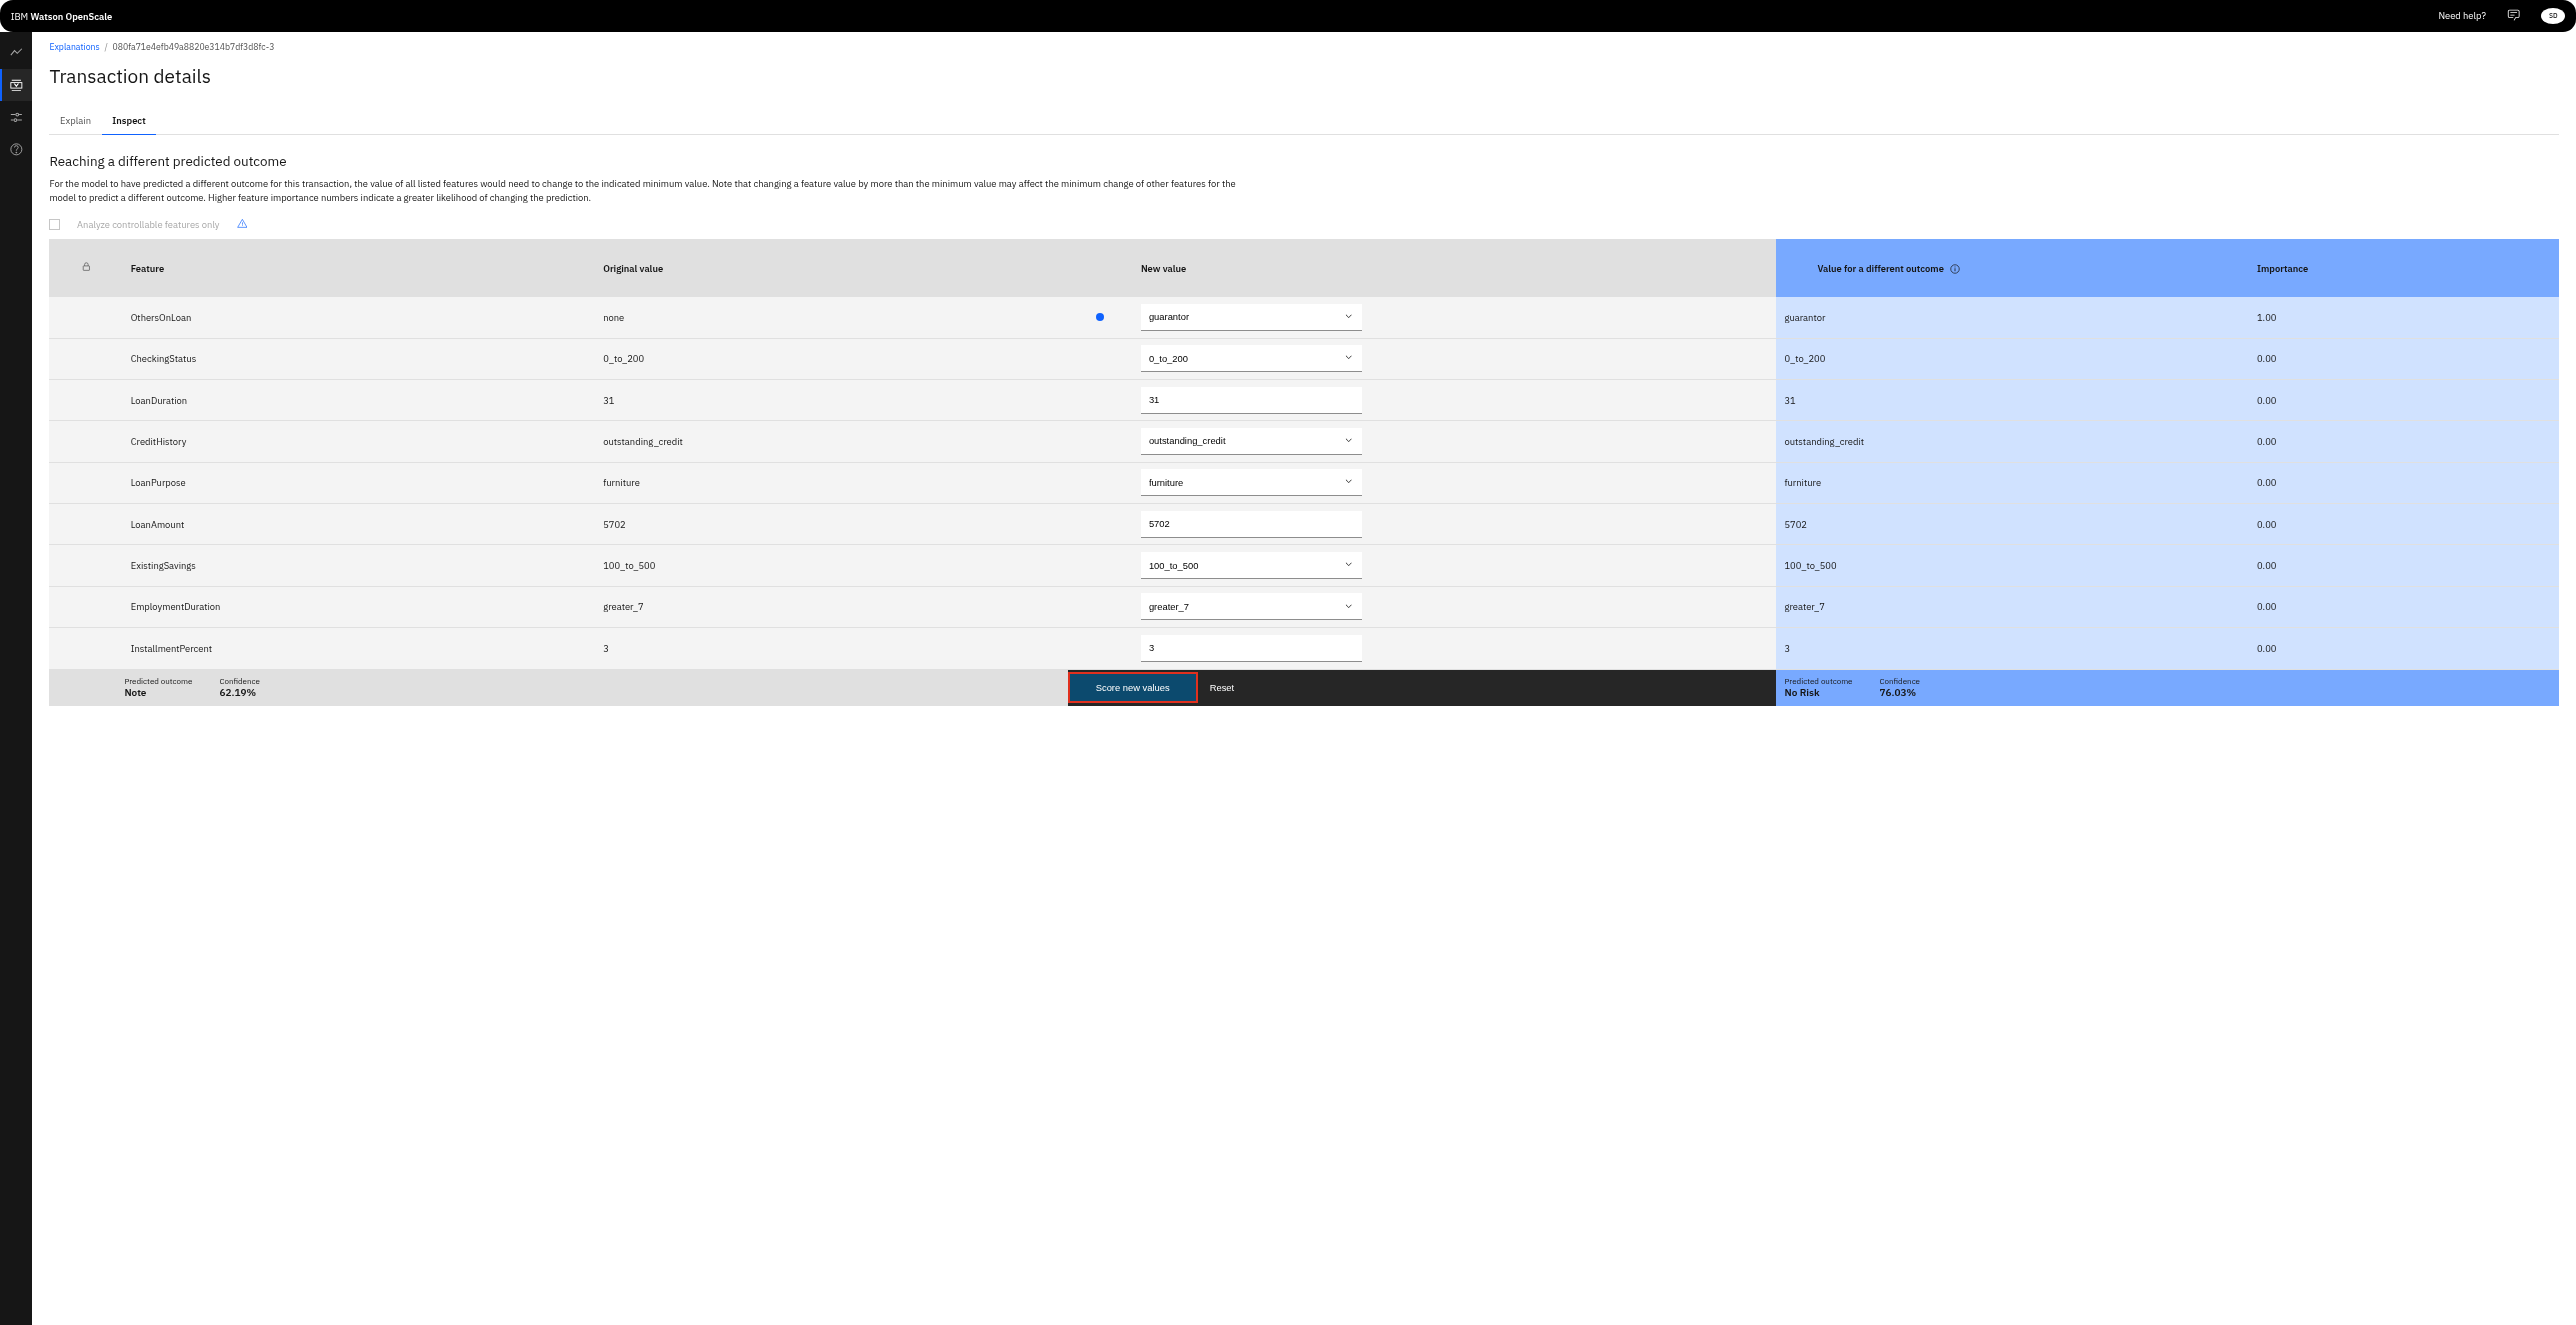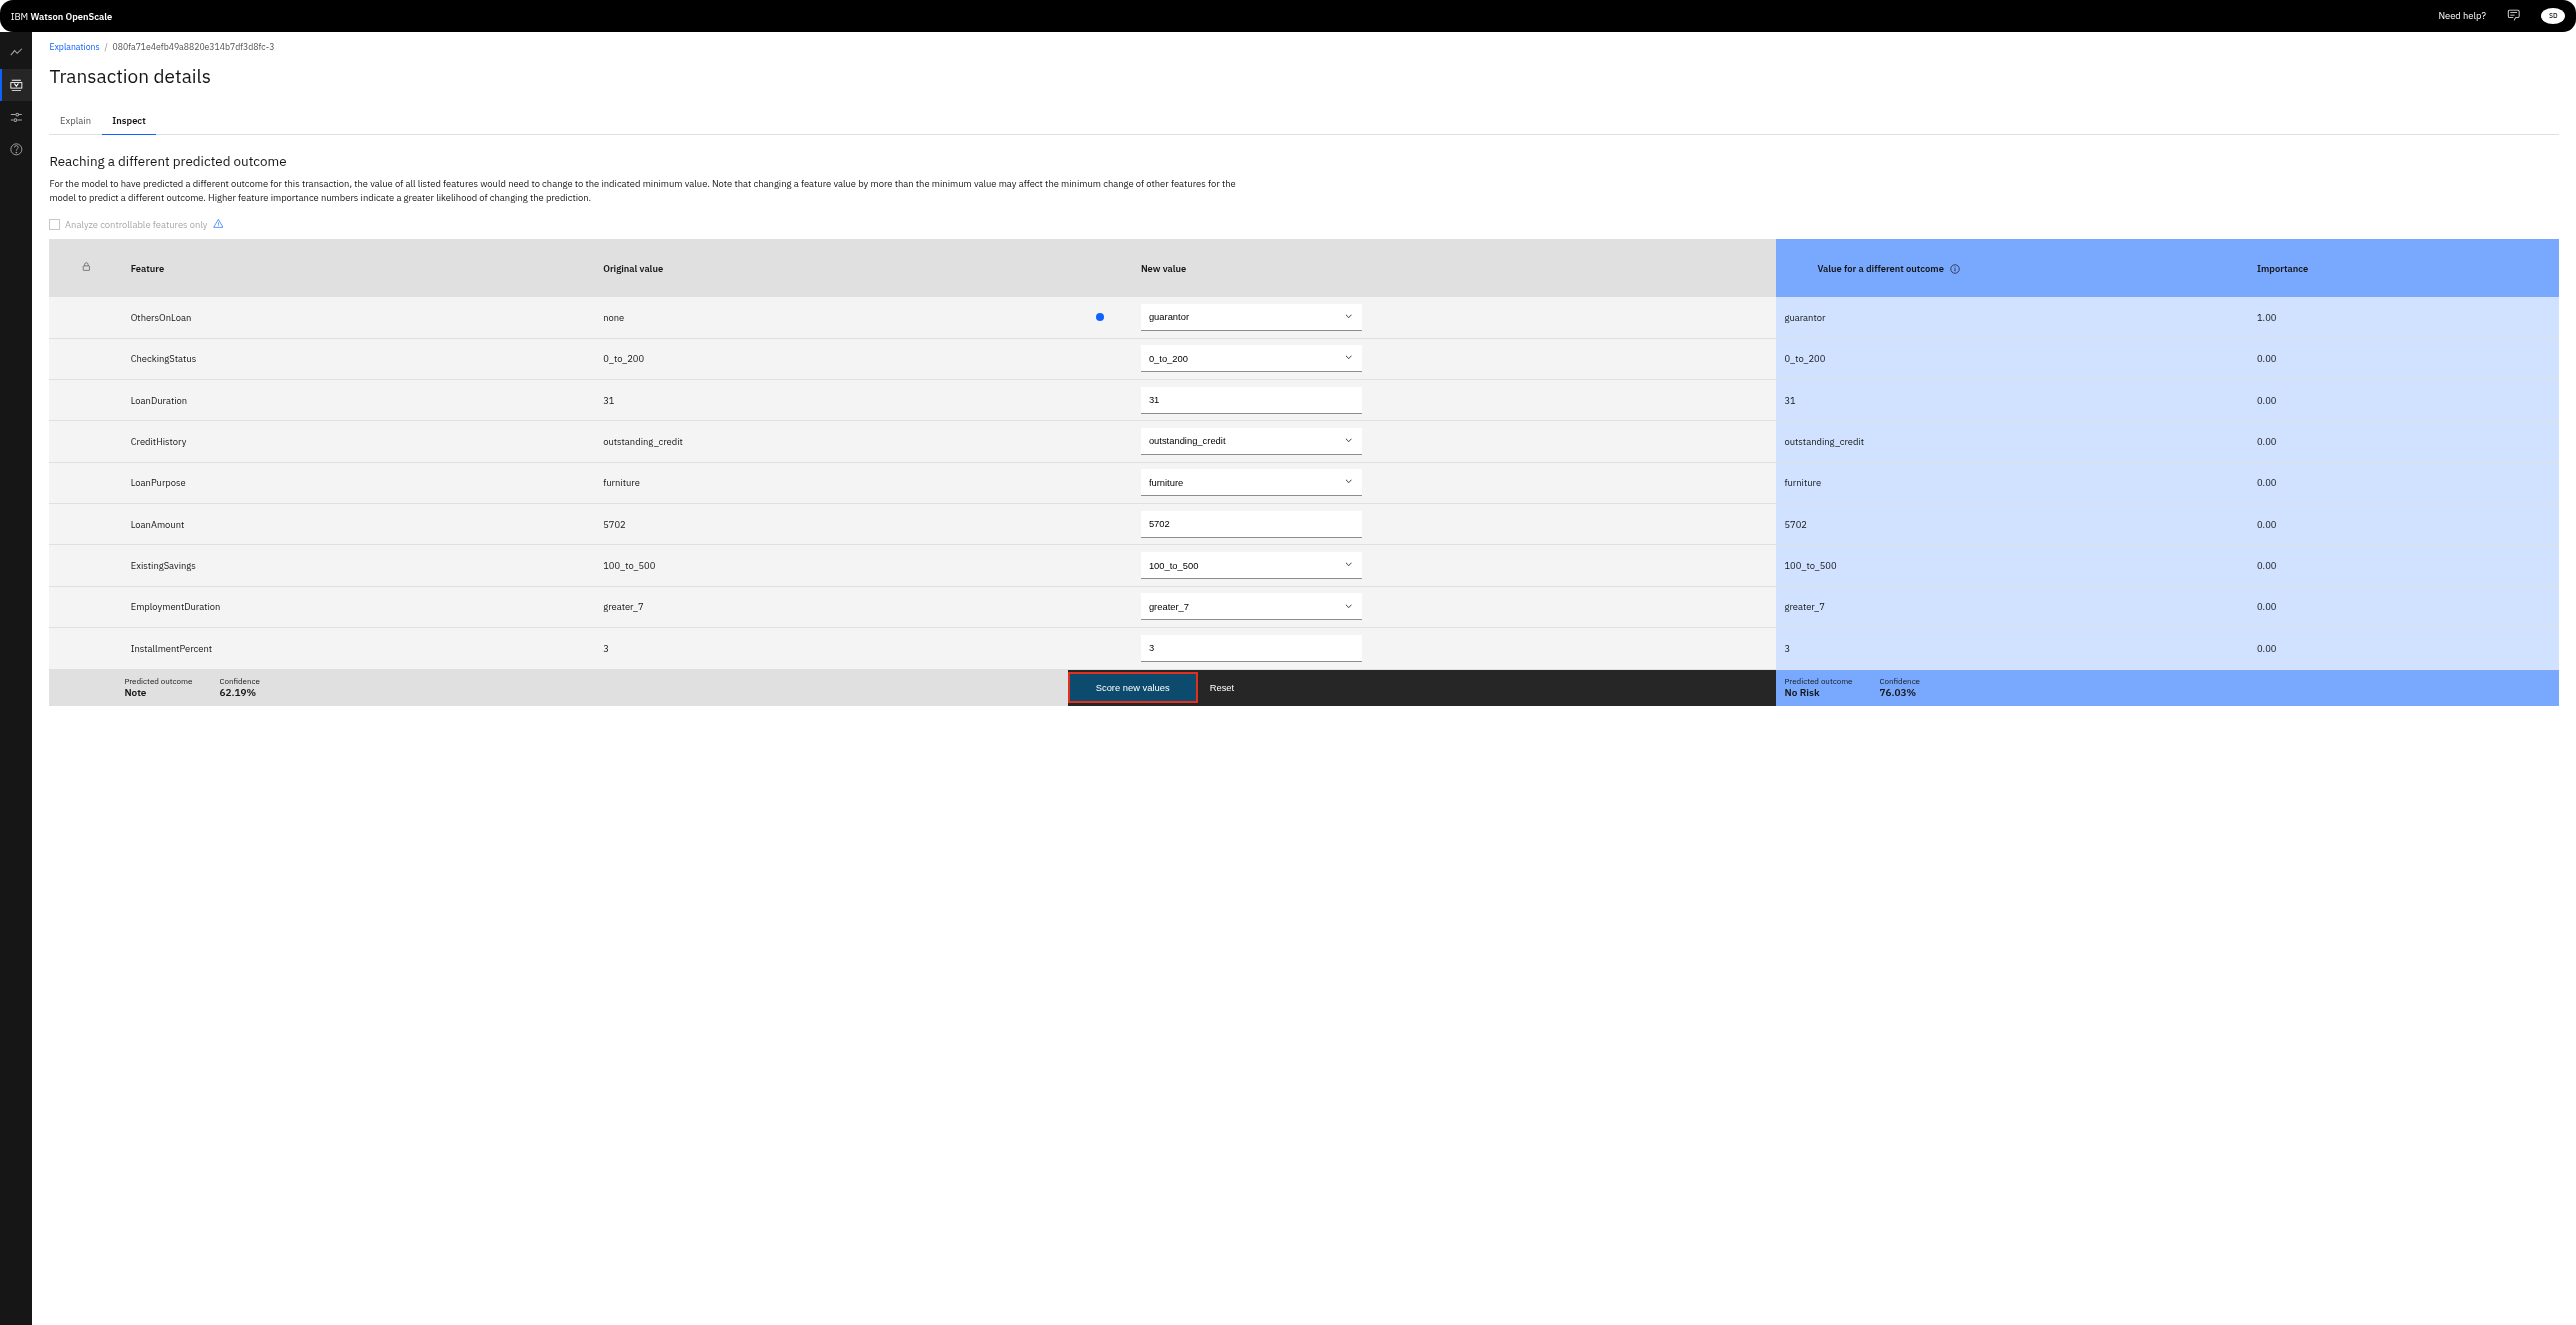--- a/index.html
+++ b/index.html
@@ -25,21 +25,21 @@
   .breadcrumbs .sep { color: #8d8d8d; margin: 0 2.7px; }
   h1.page-title { font-size: 19px; font-weight: 400; margin-top: 12px; margin-bottom: 19px; }
 
   .tabs { display: flex; border-bottom: 0.7px solid #e0e0e0; margin-bottom: 17.4px; }
   .tab { padding: 6.7px 10.7px; font-size: 9.4px; color: #525252; cursor: pointer; }
   .tab.active { color: #161616; font-weight: 600; border-bottom: 1.3px solid #0f62fe; margin-bottom: -0.7px; }
 
   h2.section-title { font-size: 13.4px; font-weight: 400; margin-bottom: 6.7px; }
   p.desc { font-size: 9.4px; color: #161616; line-height: 1.45; margin-bottom: 13.4px; max-width: 1206px; }
 
-  .checkbox-row { display: flex; align-items: center; gap: 5px; color: #a8a8a8; font-size: 9.4px; margin-bottom: 8px; }
+  .checkbox-row { display: flex; align-items: center; gap: 17px; color: #a8a8a8; font-size: 9.4px; margin-bottom: 8px; }
   .checkbox-box { width: 10.7px; height: 10.7px; border: 0.7px solid #c6c6c6; }
   .warn-triangle { width: 10.7px; height: 10.7px; }
 
   table.data-table { width: 100%; border-collapse: collapse; background: #fff; }
   thead tr { background: #e0e0e0; }
   thead tr th.blue-head { background: #78a9ff; }
   th { text-align: left; font-weight: 600; font-size: 9.4px; padding: 22px 8px; }
   th.lock-col { width: 27px; text-align: center; }
   .lock-icon { width: 10.7px; height: 10.7px; stroke: #525252; fill: none; }
   .info-icon { width: 10px; height: 10px; vertical-align: middle; margin-left: 2.7px; }

